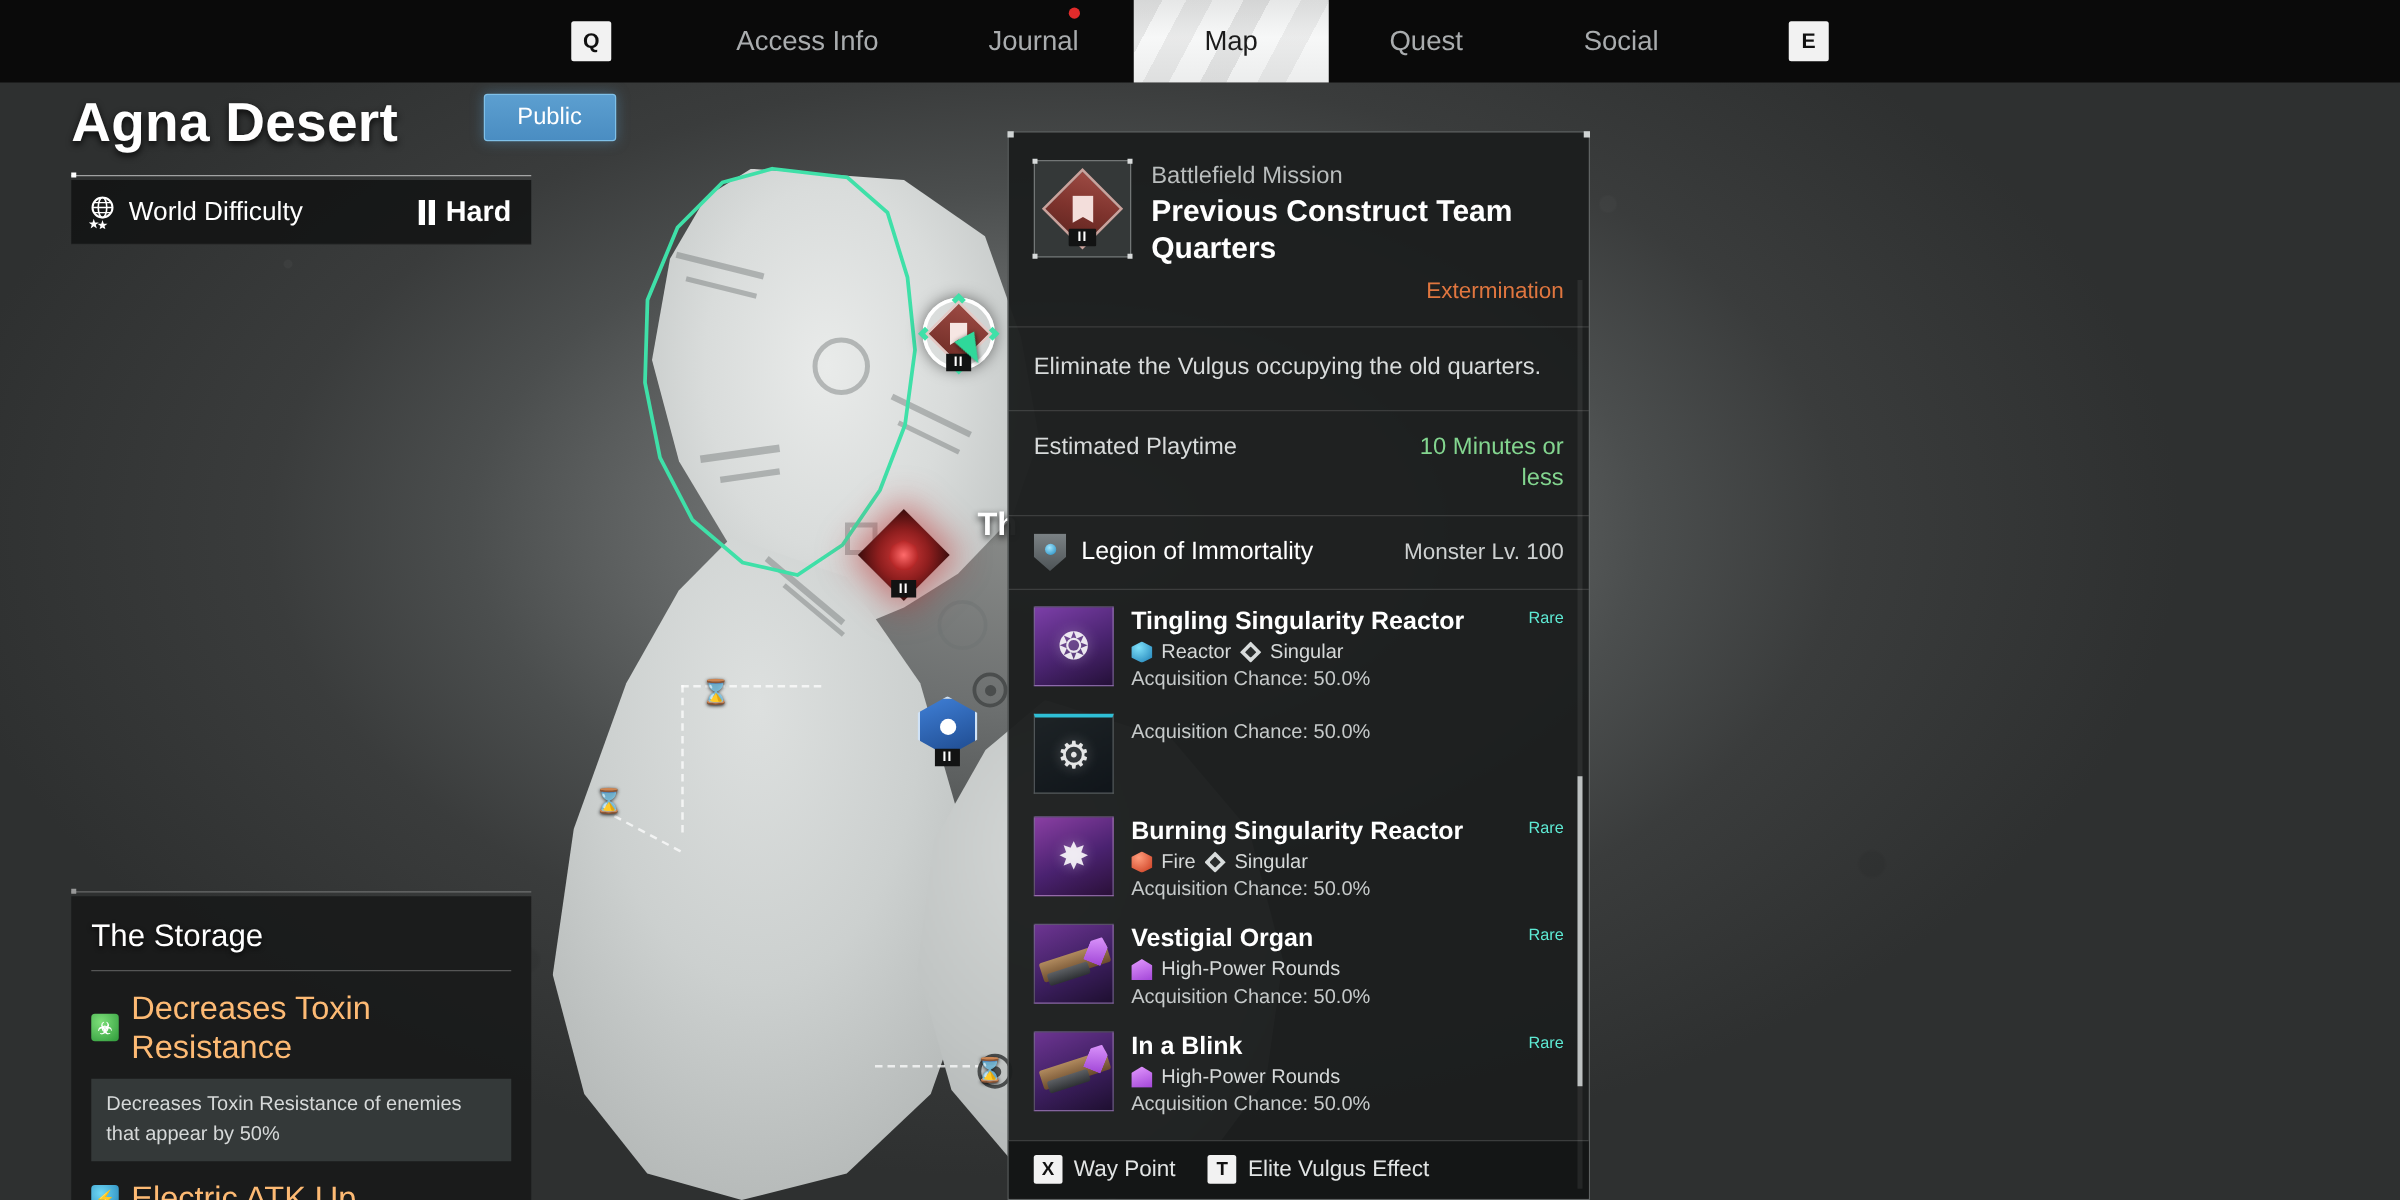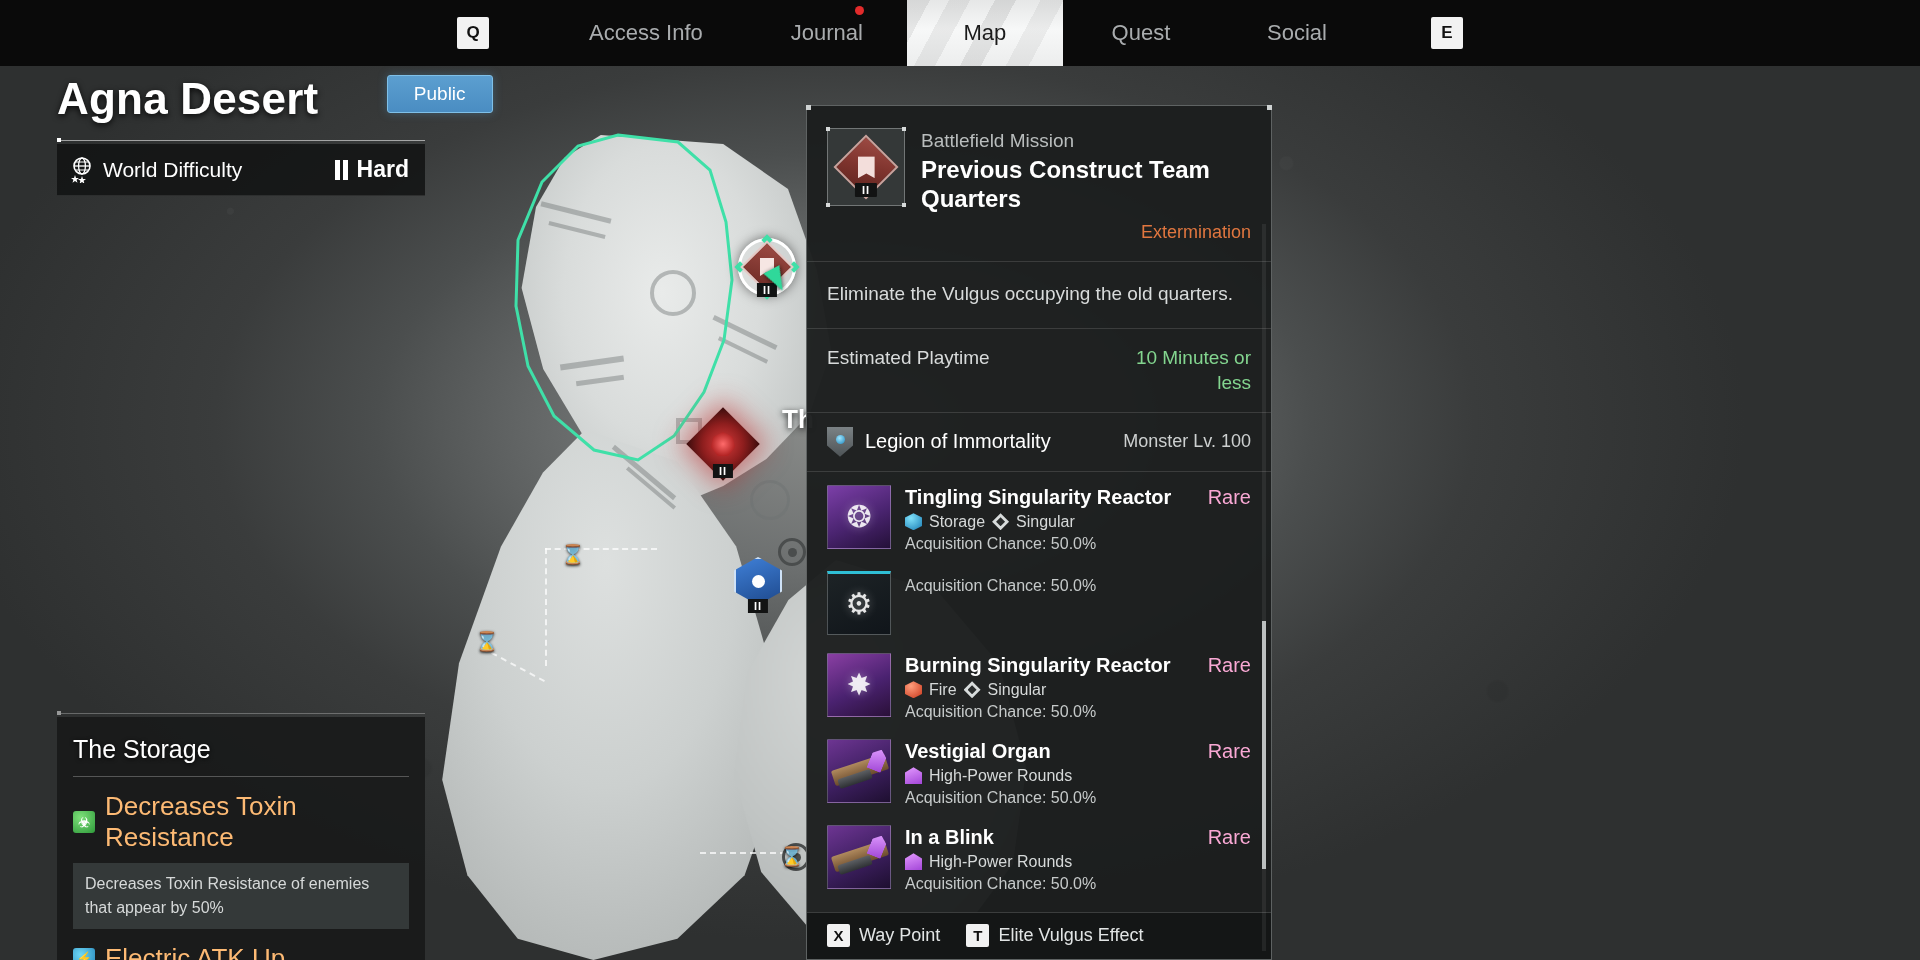--- a/index.html
+++ b/index.html
@@ -354,21 +354,21 @@
     background: #d8dcdc;
     clip-path: polygon(50% 0,100% 50%,50% 100%,0 50%);
     position: relative;
   }
   .ti-singular::after {
     content: ''; position: absolute; left: 4px; top: 4px;
     width: 9px; height: 9px; background: #2a2d2d;
     clip-path: polygon(50% 0,100% 50%,50% 100%,0 50%);
   }
   .reward-chance { font-size: 16px; color: #c6caca; margin-top: 4px; }
-  .reward-rarity { font-size: 20px; color: #f9a8d4; flex: 0 0 auto; padding-top: 1px; }
+  .reward-rarity { font-size: 13px; color: #5eead4; flex: 0 0 auto; padding-top: 1px; }
 
   .scrollbar-track {
     position: absolute; right: 5px; top: 118px; width: 4px; bottom: 8px;
     background: rgba(255,255,255,.07);
   }
   .scrollbar-thumb {
     position: absolute; right: 5px; top: 515px; width: 4px; height: 248px;
     background: rgba(220,224,224,.82);
   }
 
@@ -663,21 +663,21 @@
     <div class="mp-rewards">
 
       <div class="reward-row">
         <div class="reward-thumb rt-electric">
           <div class="glyph">❂</div>
         </div>
         <div class="reward-main">
           <div class="reward-name">Tingling Singularity Reactor</div>
           <div class="reward-tags">
             <span class="tag-icon ti-electric"></span>
-            <span class="reward-tag">Storage</span>
+            <span class="reward-tag">Reactor</span>
             <span class="tag-icon ti-singular"></span>
             <span class="reward-tag">Singular</span>
           </div>
           <div class="reward-chance">Acquisition Chance: 50.0%</div>
         </div>
         <div class="reward-rarity">Rare</div>
       </div>
 
       <div class="reward-row">
         <div class="reward-thumb rt-mod">

